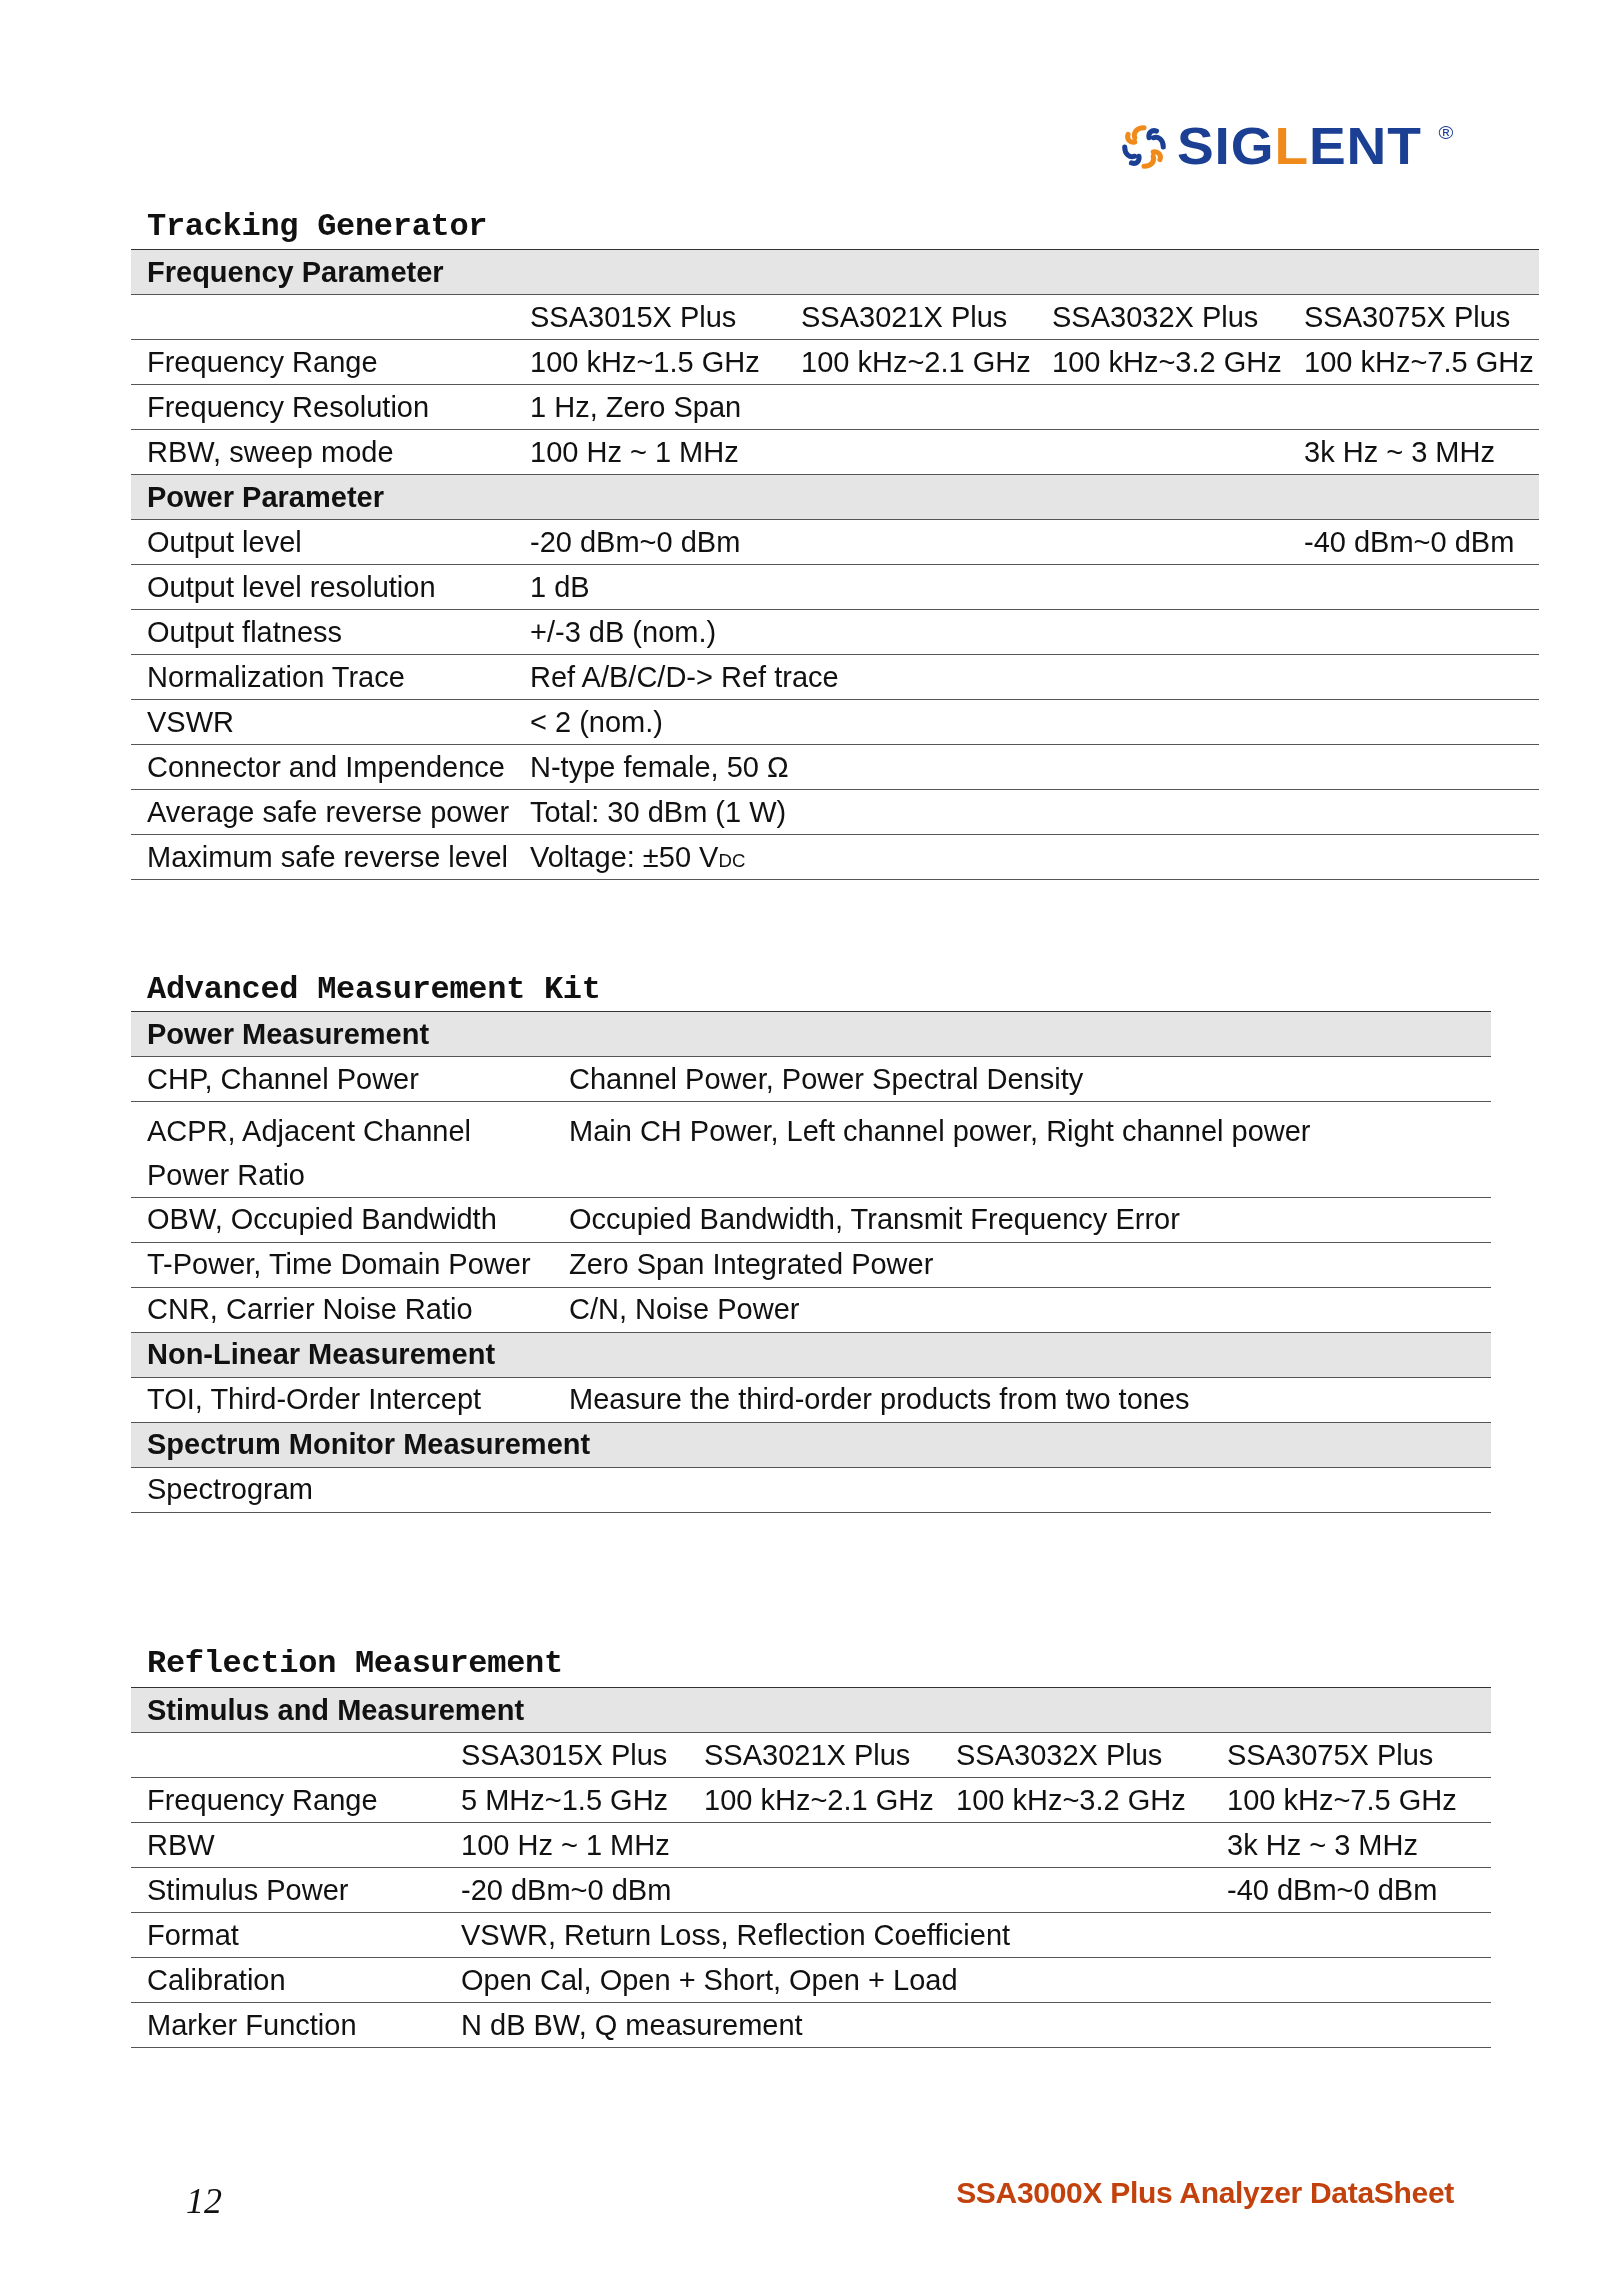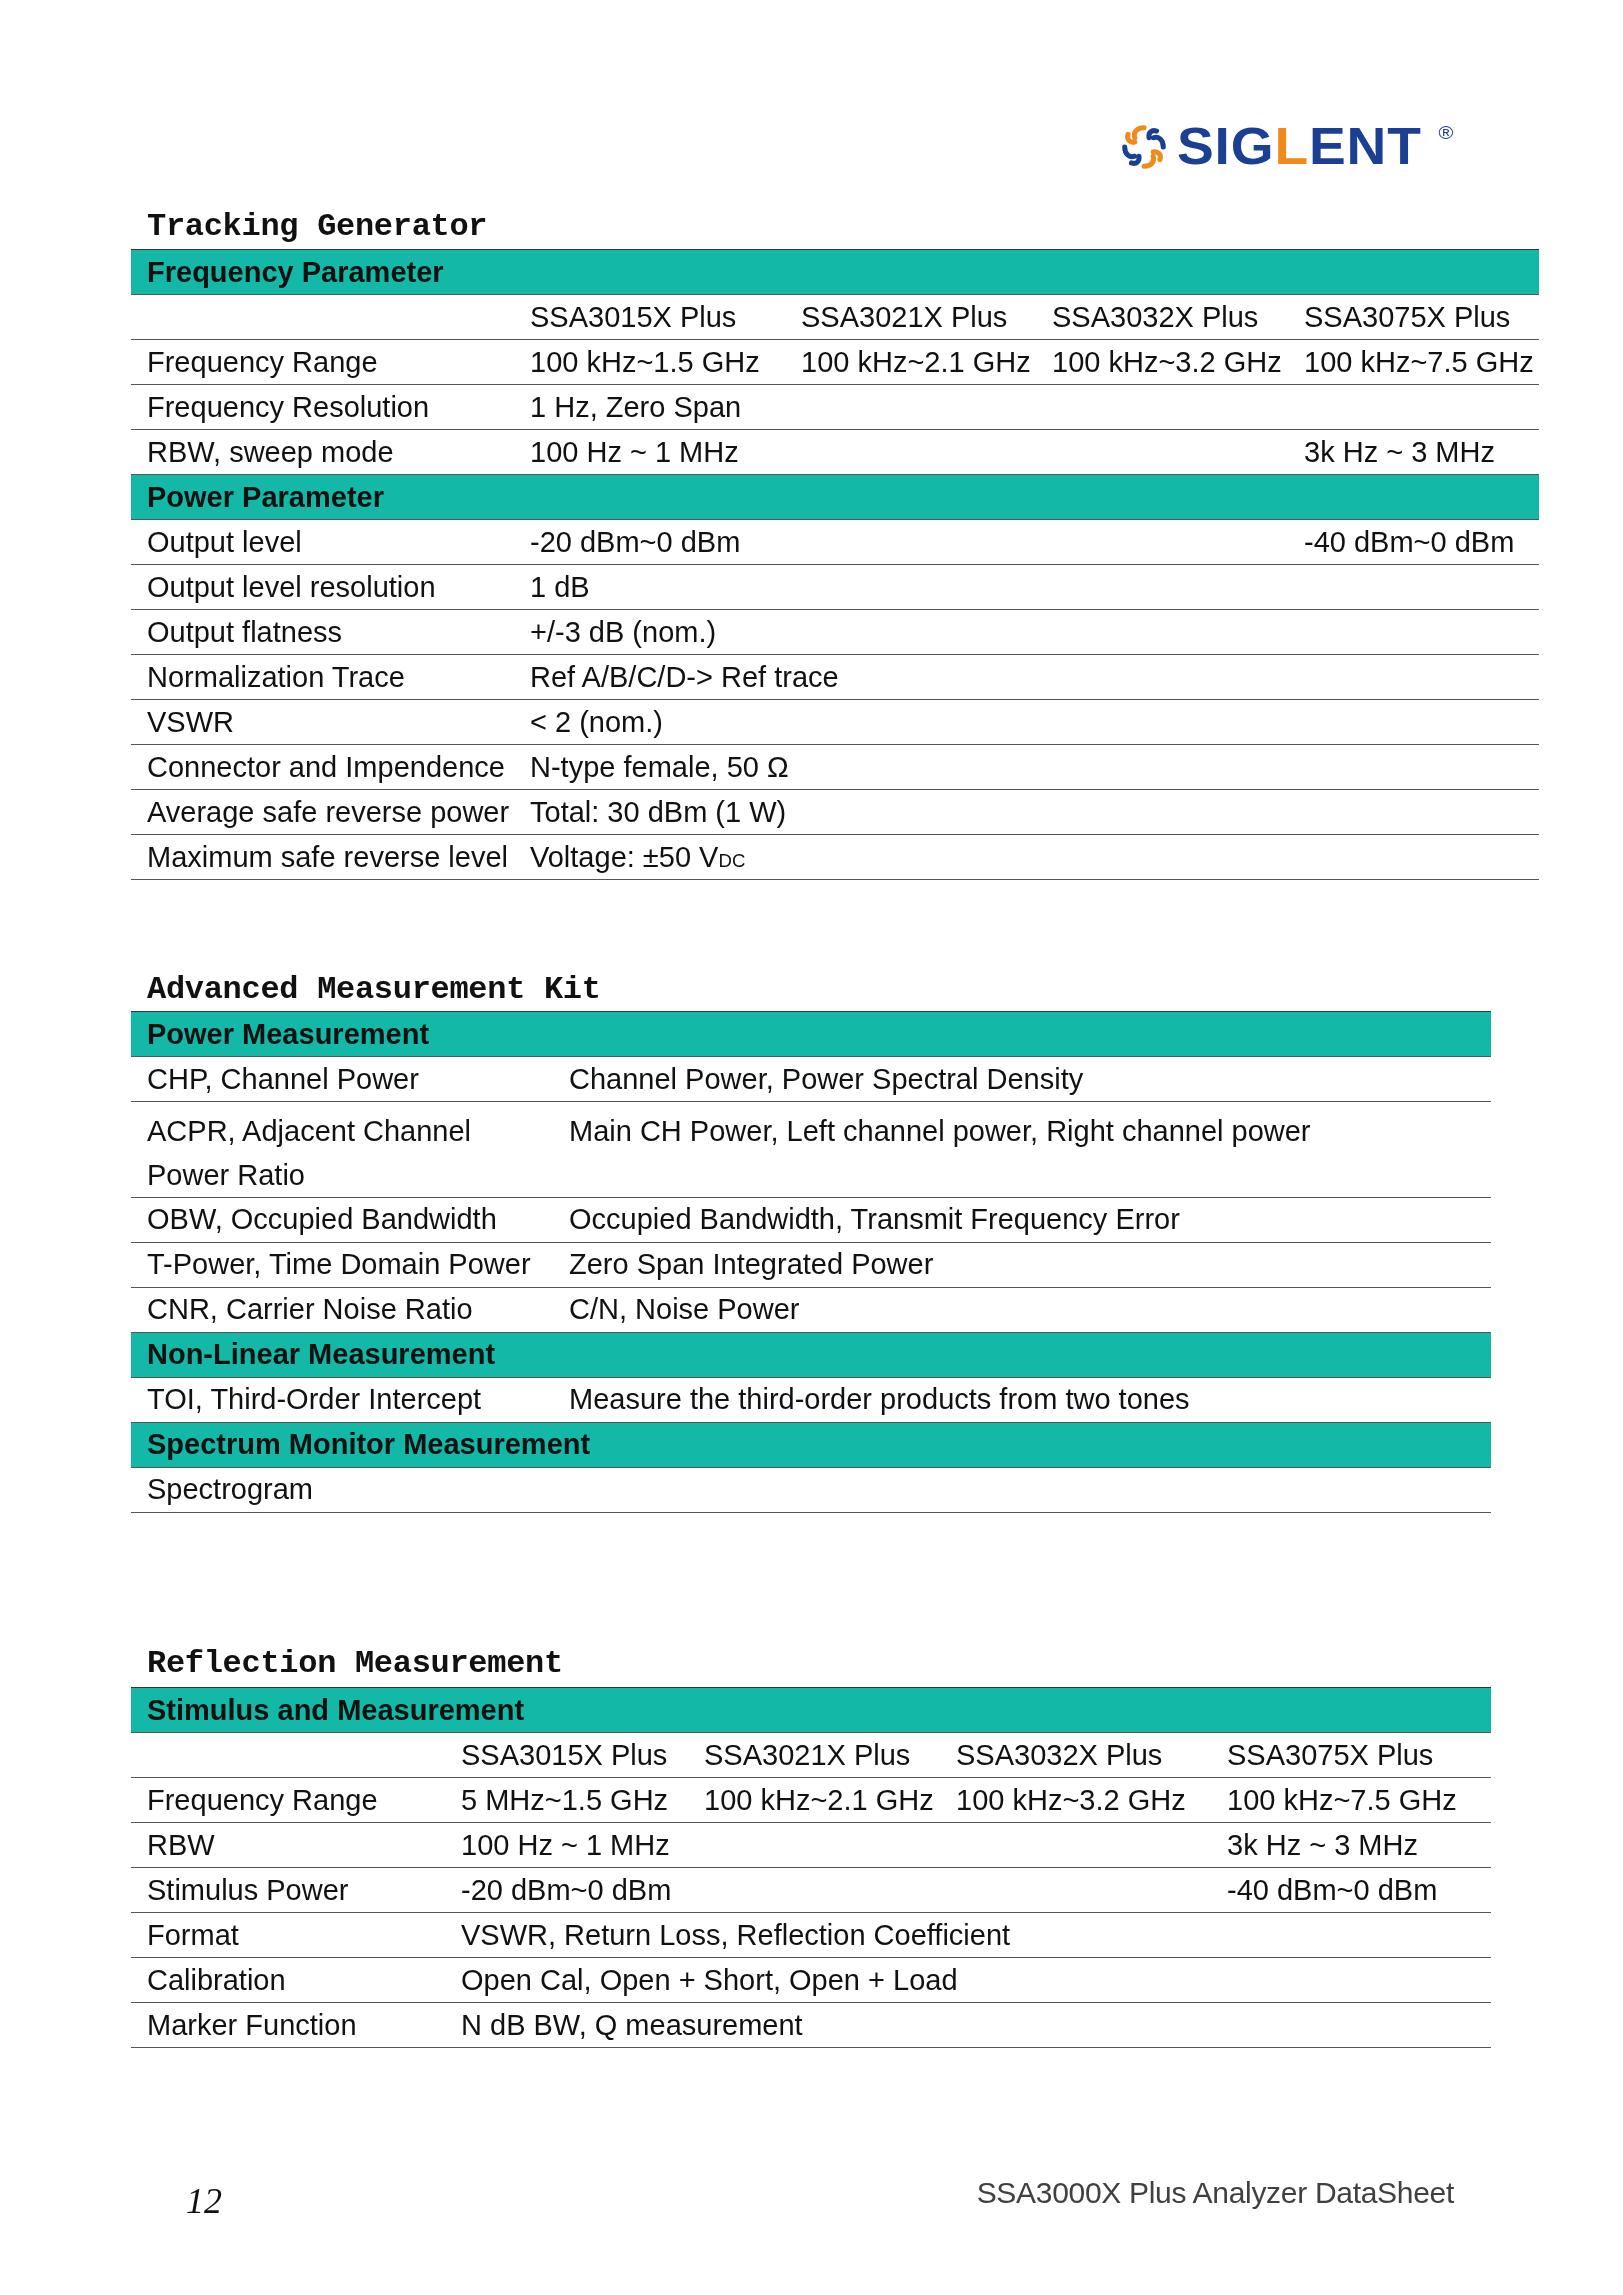--- a/index.html
+++ b/index.html
@@ -8,27 +8,27 @@
   .logo { position: absolute; left: 1118px; top: 121px; height: 59px; display: flex; align-items: flex-start; }
   .logo svg { display: block; }
   .logo-text { font-family: "Liberation Sans", sans-serif; font-weight: bold; font-size: 51px;
                letter-spacing: 0.8px; color: #1b3f93; line-height: 1; transform: scaleX(1.08); transform-origin: left center; margin-left: 6.8px; }
   .logo-text .accent { color: #ef8a1b; }
   .logo-reg { position: absolute; right: -30px; top: 3.4px; font-size: 18.6px; color: #1b3f93; font-weight: normal; }
 
   .section-title { position: absolute; left: 147px; font-size: 32px; font-weight: bold; letter-spacing: -0.3px; font-family: Liberation Mono, monospace; }
   table.spec { position: absolute; left: 131px; border-collapse: collapse; font-size: 29px; }
   table.spec td { height: 44px; padding: 0 0 0 16px; border-bottom: 1.7px solid #555; white-space: nowrap; vertical-align: middle; }
-  table.spec tr.group td { background: #14b8a6; font-weight: bold; border-top: 1.7px solid #333; margin-top: 43px; }
+  table.spec tr.group td { background: #e5e5e5; font-weight: bold; border-top: 1.7px solid #333; margin-top: 43px; }
   table.spec tr.tall td { height: 88px; vertical-align: top; padding-top: 6.8px; }
   table.spec td.wrap { white-space: normal; line-height: 44px; padding-top: 0; }
   .sub { font-size: 18.6px; }
 
   .footer-page { position: absolute; left: 186px; top: 2180px; font-family: "Liberation Serif", serif; font-size: 36px; font-style: italic; }
-  .footer-title { position: absolute; right: 169px; top: 2176px; font-size: 30px; font-weight: normal; color: #404040; letter-spacing: -0.3px; }
+  .footer-title { position: absolute; right: 169px; top: 2176px; font-size: 30px; font-weight: bold; color: #c2410c; letter-spacing: -0.3px; }
 </style>
 </head>
 <body>
 
 <div class="logo">
   <svg width="52" height="52" viewBox="0 0 62 62">
     <g fill="none" stroke-width="6" stroke-linecap="round">
       <path d="M31 8 C22 8 18 14 20 20" stroke="#ef8a1b"></path>
       <path d="M54 31 C54 22 48 18 42 20" stroke="#1b3f93"></path>
       <path d="M31 54 C40 54 44 48 42 42" stroke="#ef8a1b"></path>

